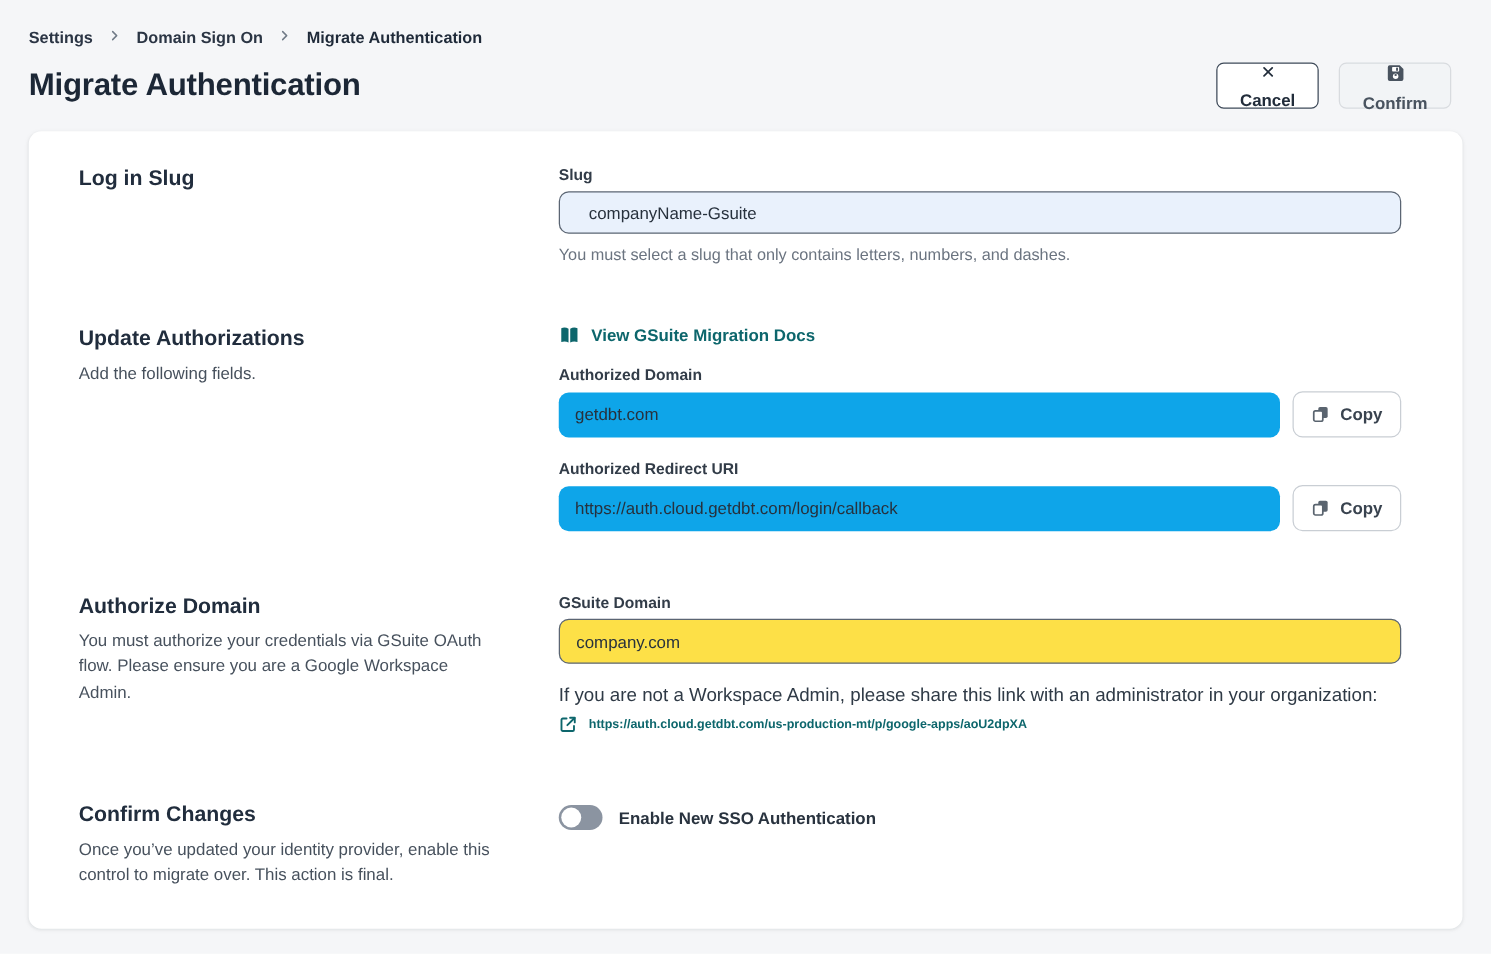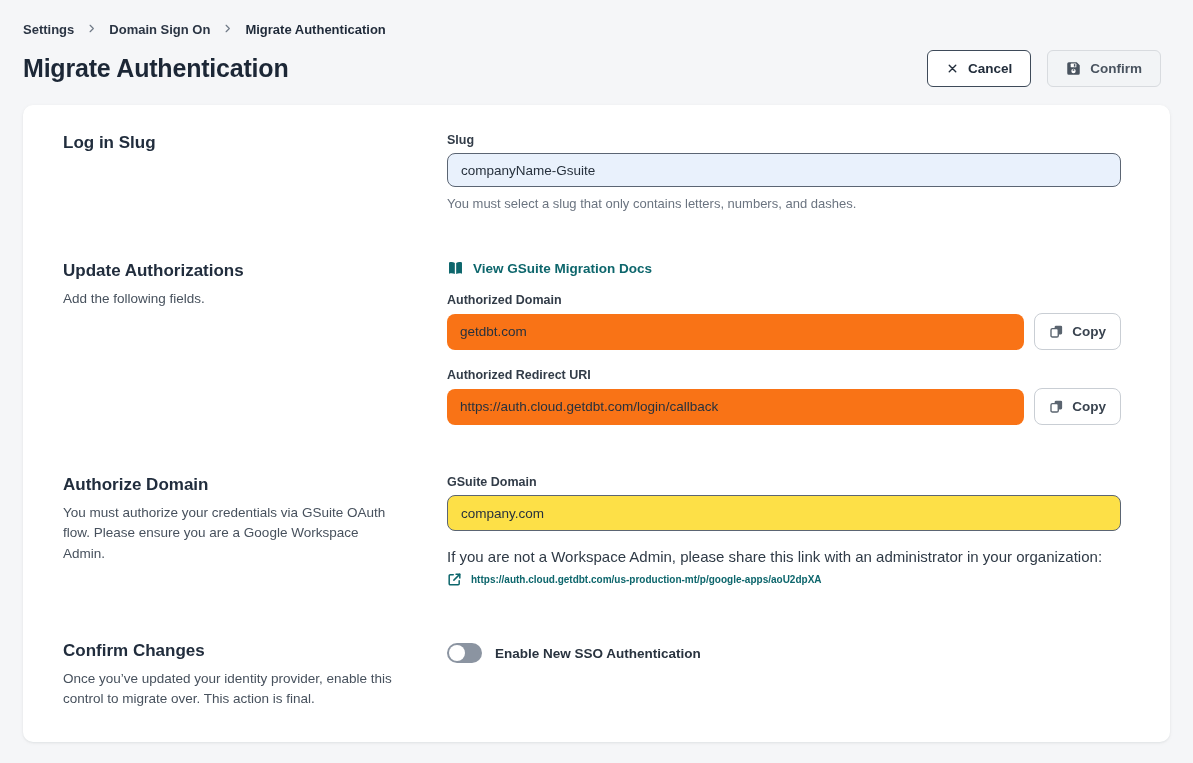--- a/index.html
+++ b/index.html
@@ -16,43 +16,43 @@
   .header { padding: 22px 32px 18px 23px; }
   .breadcrumb { display: flex; align-items: flex-start; gap: 12px; font-size: 13px; font-weight: 700; color: #2b3544; }
   .breadcrumb .crumb { cursor: pointer; }
   .breadcrumb .crumb.current { color: #1f2a39; }
   .chev { display: inline-flex; color: #717b88; margin-top: 1px; }
   .title-row { display: flex; align-items: center; justify-content: space-between; margin-top: 13px; }
   .page-title { font-size: 25px; font-weight: 700; color: #1c2736; letter-spacing: -0.2px; }
   .actions { display: flex; gap: 16px; align-items: center; }
   .btn { display: inline-flex; align-items: center; gap: 9px; height: 37px; padding: 0 18px;
          border-radius: 6px; font-size: 13.5px; font-weight: 700; cursor: pointer;
-         font-family: inherit; }
+         font-family: inherit; flex-direction: column; }
   .btn-cancel { background: #fff; border: 1px solid #3e4a59; color: #222d3b; }
   .btn-confirm { background: #f2f4f6; border: 1px solid #d8dbdf; color: #49535f; }
   .btn svg { flex: 0 0 auto; }
 
   
   .card { background: #fff; margin: 0 23px; border-radius: 10px;
           box-shadow: 0 1px 2px rgba(20,30,45,.05), 0 1px 4px rgba(20,30,45,.05);
           padding: 28px 49px 32px 40px; }
   .section { display: flex; }
   .section + .section { margin-top: 50px; }
   .sec-left { width: 384px; flex: 0 0 384px; padding-right: 24px; }
   .sec-right { flex: 1; min-width: 0; }
   .sec-heading { font-size: 17px; font-weight: 700; color: #212d3d; }
   .sec-sub { margin-top: 8px; font-size: 13.5px; line-height: 1.5; color: #47515d; max-width: 330px; }
 
   .field-label { font-size: 12.5px; font-weight: 700; color: #323c48; margin-bottom: 6px; }
   .helper { margin-top: 9px; font-size: 13px; color: #6b7480; }
 
   input.text { font-family: inherit; font-size: 13.5px; color: #27313d; width: 100%; }
   .slug-input { height: 34px; background: var(--slug-bg, #e9f1fc); border: 1px solid #5b6573;
-                border-radius: 8px; padding: 0 13px; }
-  .readonly-field { height: 36px; background: #f97316; border: none; border-radius: 8px; padding: 0 13px; }
+                border-radius: 8px; padding: 0 23px; }
+  .readonly-field { height: 36px; background: #0ea5e9; border: none; border-radius: 8px; padding: 0 13px; }
   .gsuite-input { height: 36px; background: #fde047; border: 1px solid #5b6573; border-radius: 8px; padding: 0 13px; width: 336px; }
 
   .docs-link { display: inline-flex; align-items: center; gap: 9px; color: var(--accent, #0d666c);
                font-size: 13.5px; font-weight: 700; cursor: pointer; margin-bottom: 17px; }
   .copy-row { display: flex; align-items: center; gap: 10px; }
   .copy-row + .field-label, .field-block + .field-block { margin-top: 18px; }
   .btn-copy { display: inline-flex; align-items: center; gap: 8px; height: 37px; padding: 0 14px;
               background: #fff; border: 1px solid #c9ced4; border-radius: 8px; color: #39434f;
               font-size: 13.5px; font-weight: 600; cursor: pointer; font-family: inherit; flex: 0 0 auto; }
   .btn-copy svg { color: #5a646f; }

